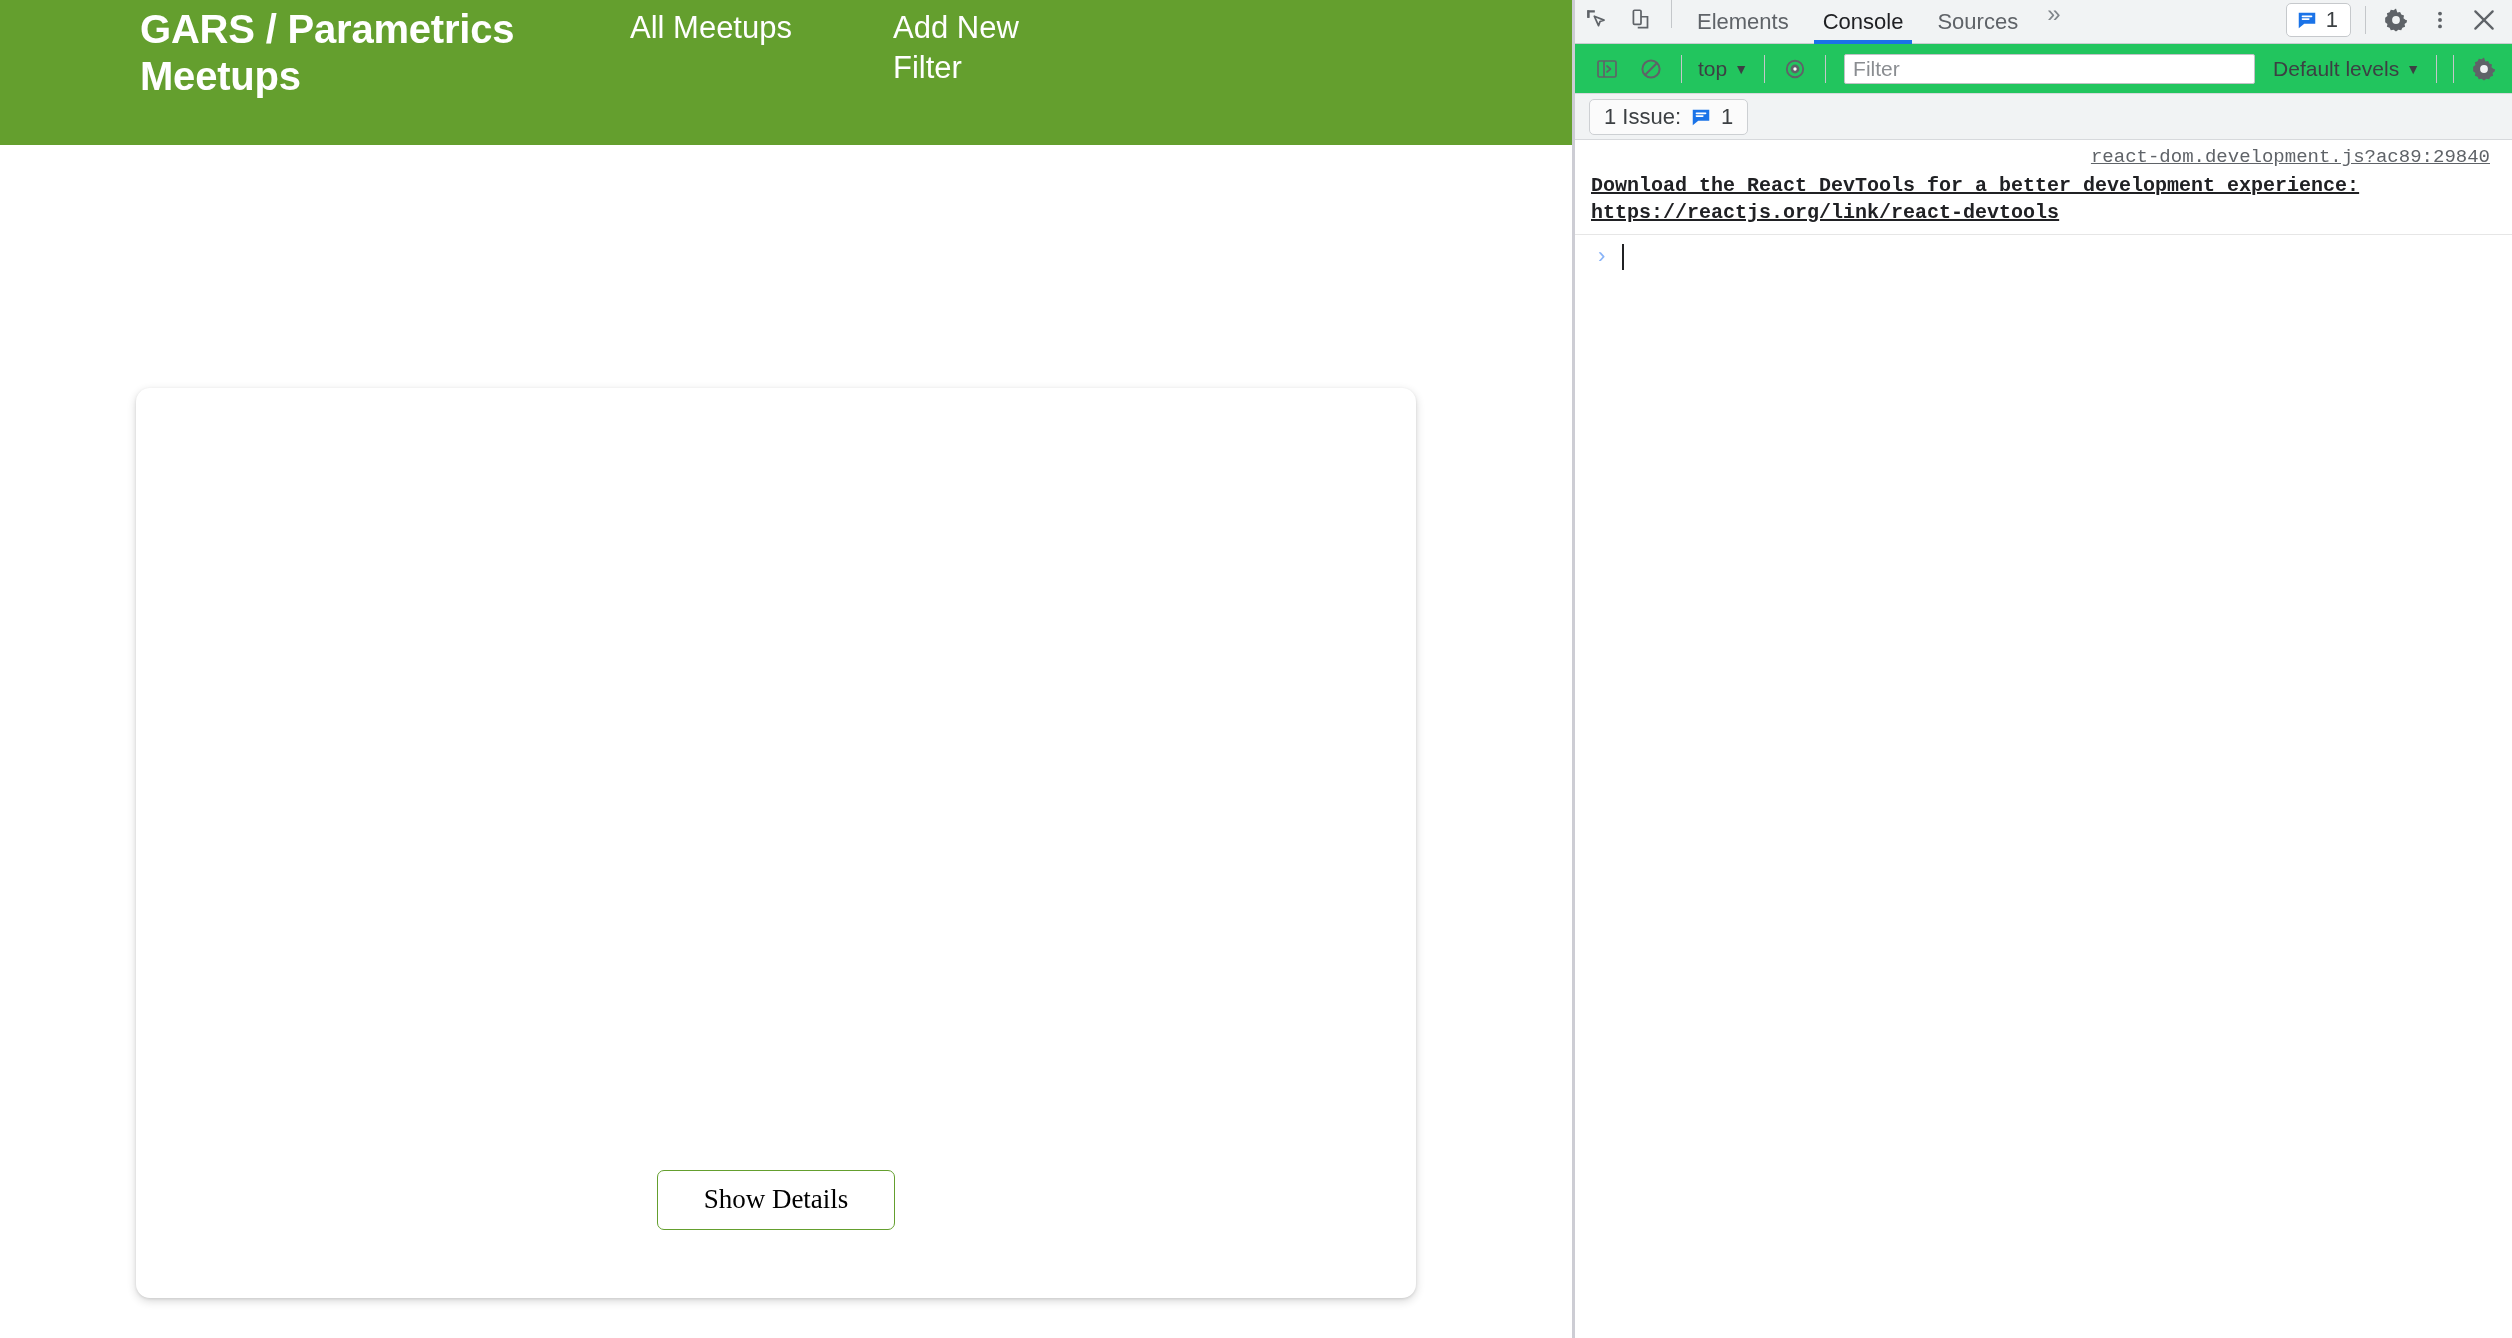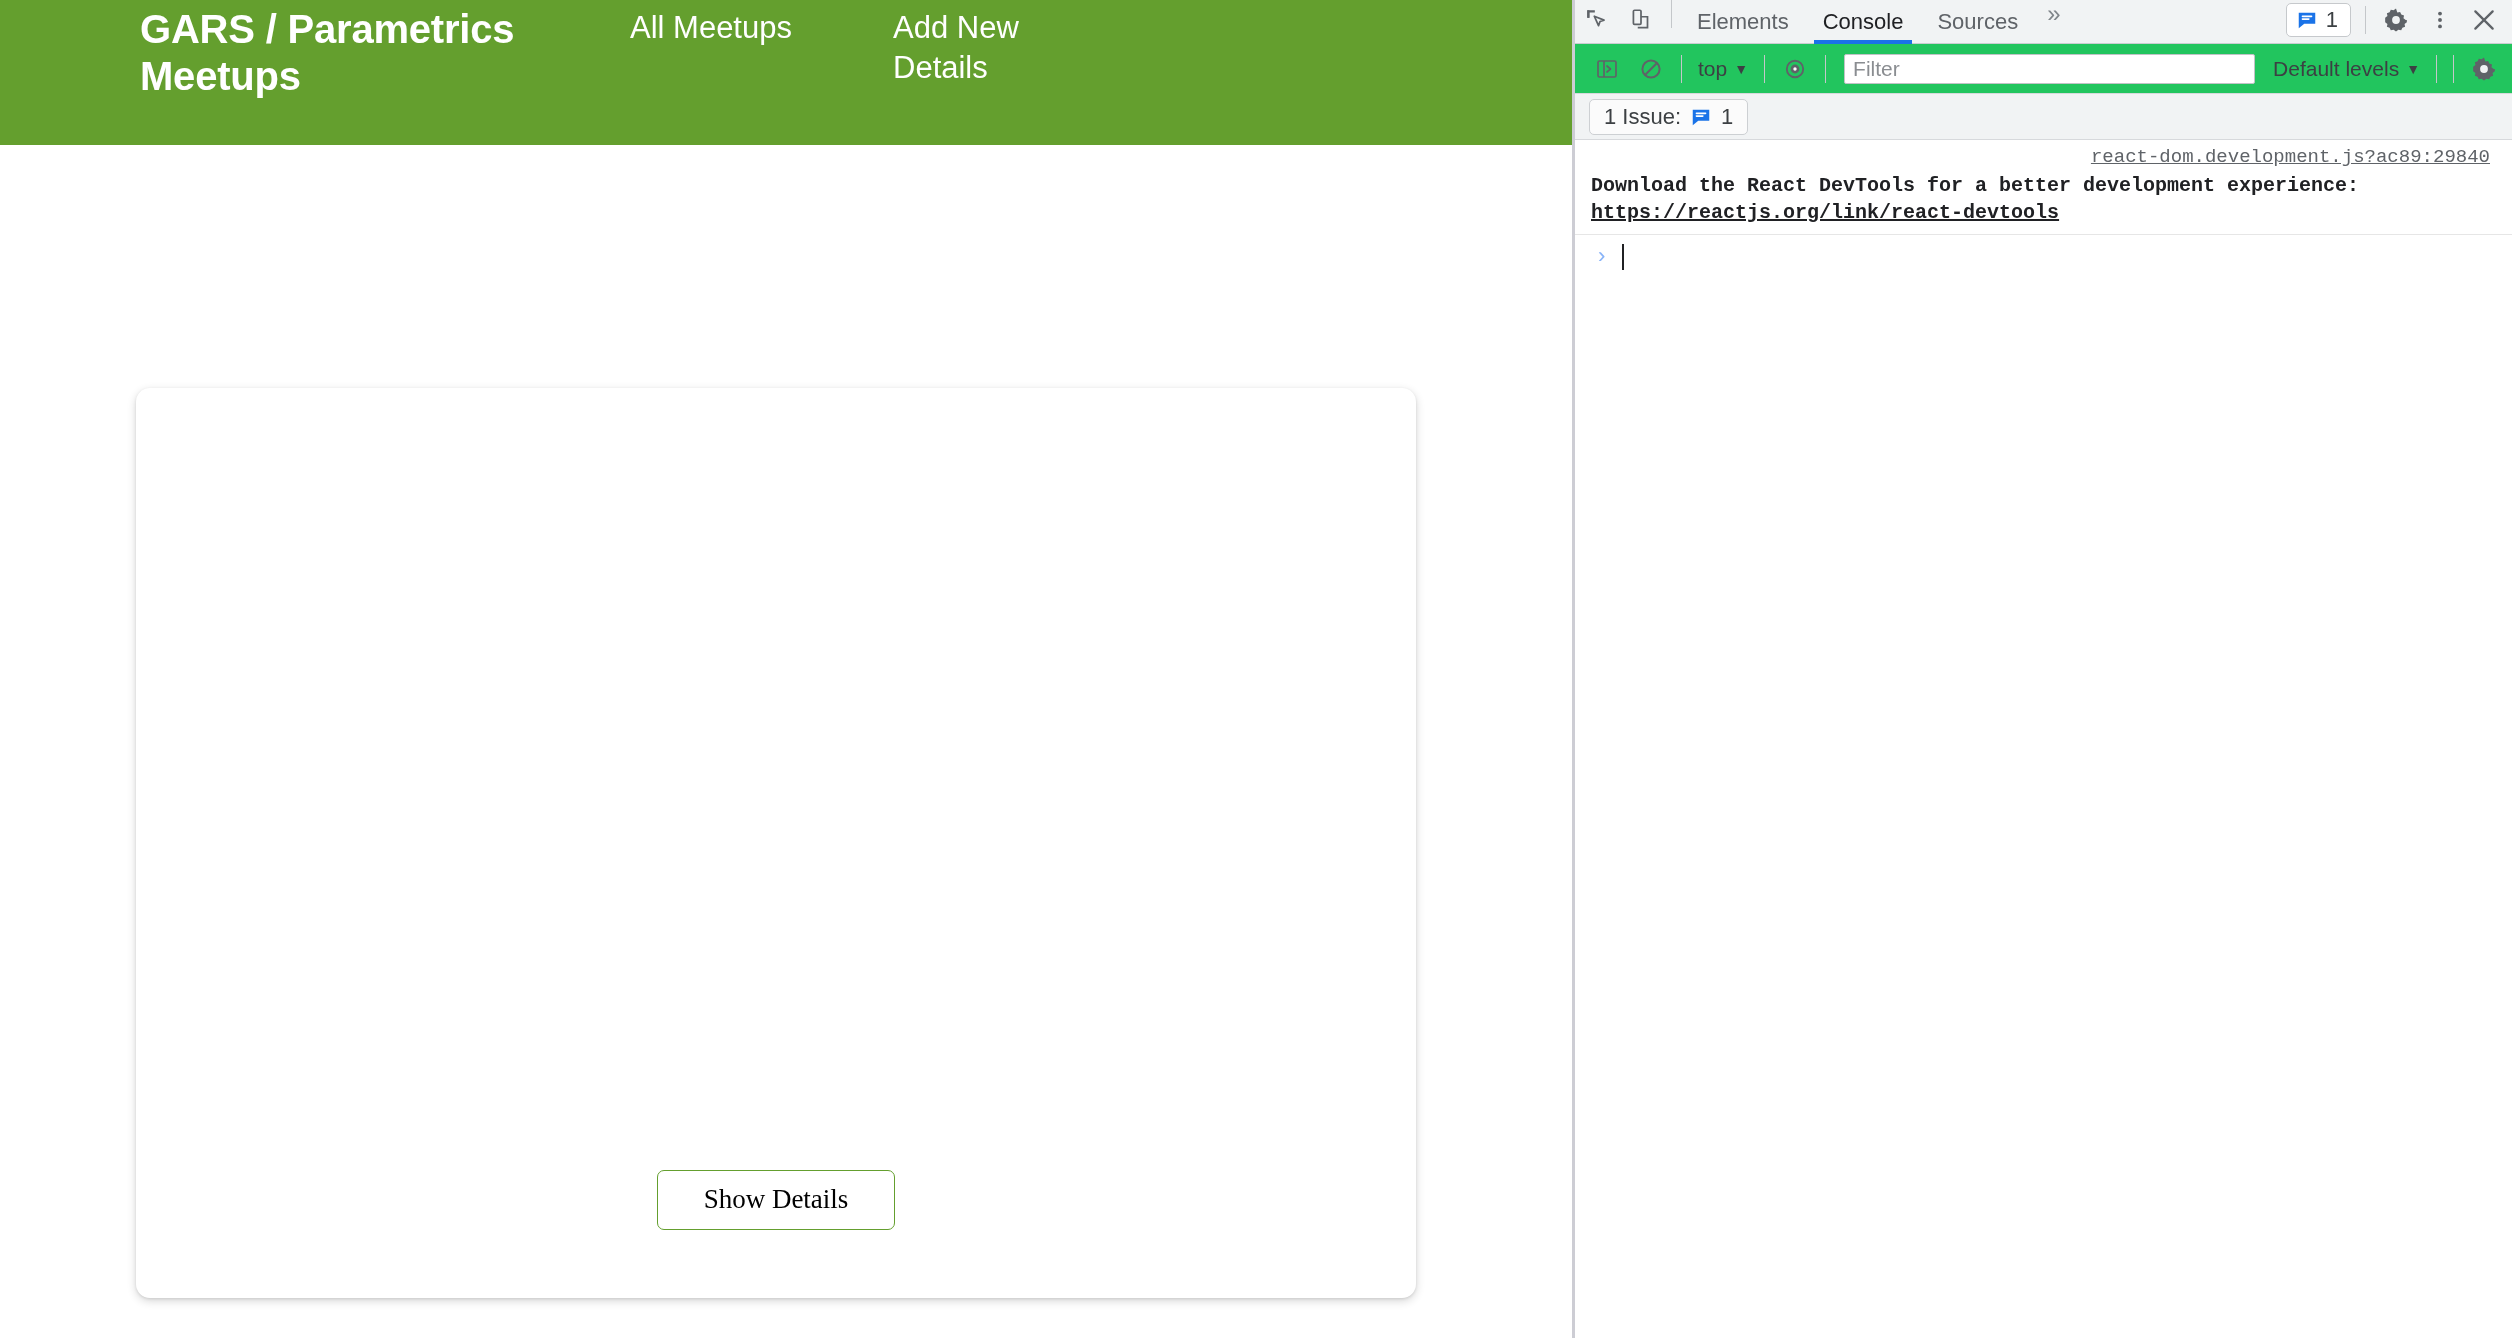--- a/index.html
+++ b/index.html
@@ -171,20 +171,21 @@
 
   #console-body { flex:1 1 auto; background:#ffffff; overflow:hidden; position:relative; }
   .console-message {
     position:relative;
     border-bottom:1px solid #e6e6e6;
     padding:6px 14px 8px 16px;
     font-family:"Liberation Mono", monospace;
     font-size:20px;
     line-height:1.35;
     color:#202124;
+    text-decoration:underline;
   }
   .message-source {
     position:absolute; right:22px; top:5px;
     font-family:"Liberation Mono", monospace;
     font-size:19px;
     color:#5f6368;
     text-decoration:underline;
     cursor:pointer;
   }
   .message-text { font-weight:bold; padding-top:26px; }
@@ -203,21 +204,21 @@
 <body>
 
 <div id="root">
 
   <div id="page">
 
     <header id="site-header">
       <h1 id="brand-title">GARS / Parametrics Meetups</h1>
       <nav id="main-nav">
         <a class="nav-link">All Meetups</a>
-        <a class="nav-link">Add New Details</a>
+        <a class="nav-link">Add New Filter</a>
       </nav>
     </header>
 
     <main id="page-main">
       <ul id="meetup-list">
         <li id="meetup-card">
           <div id="card-media"></div>
           <div id="card-content"></div>
           <div id="card-actions">
             <button id="show-details-button">Show Details</button>

